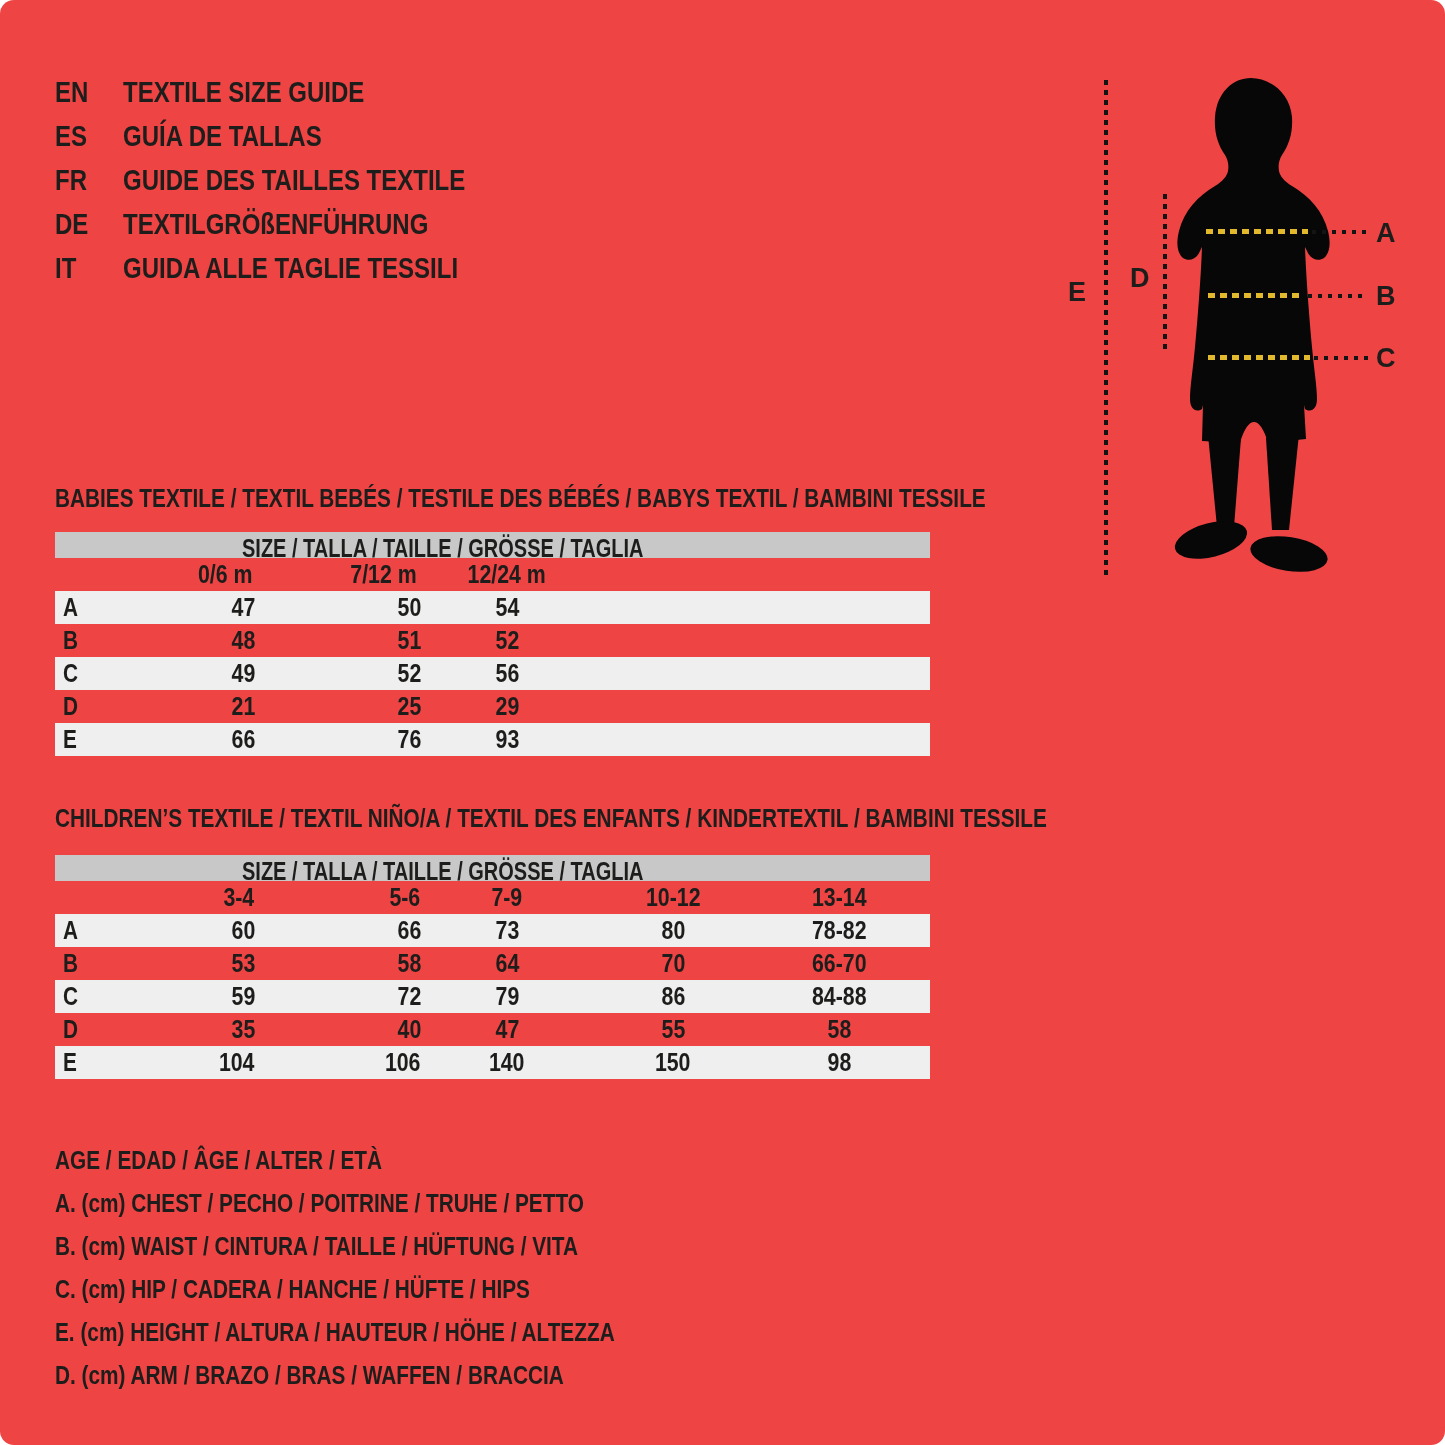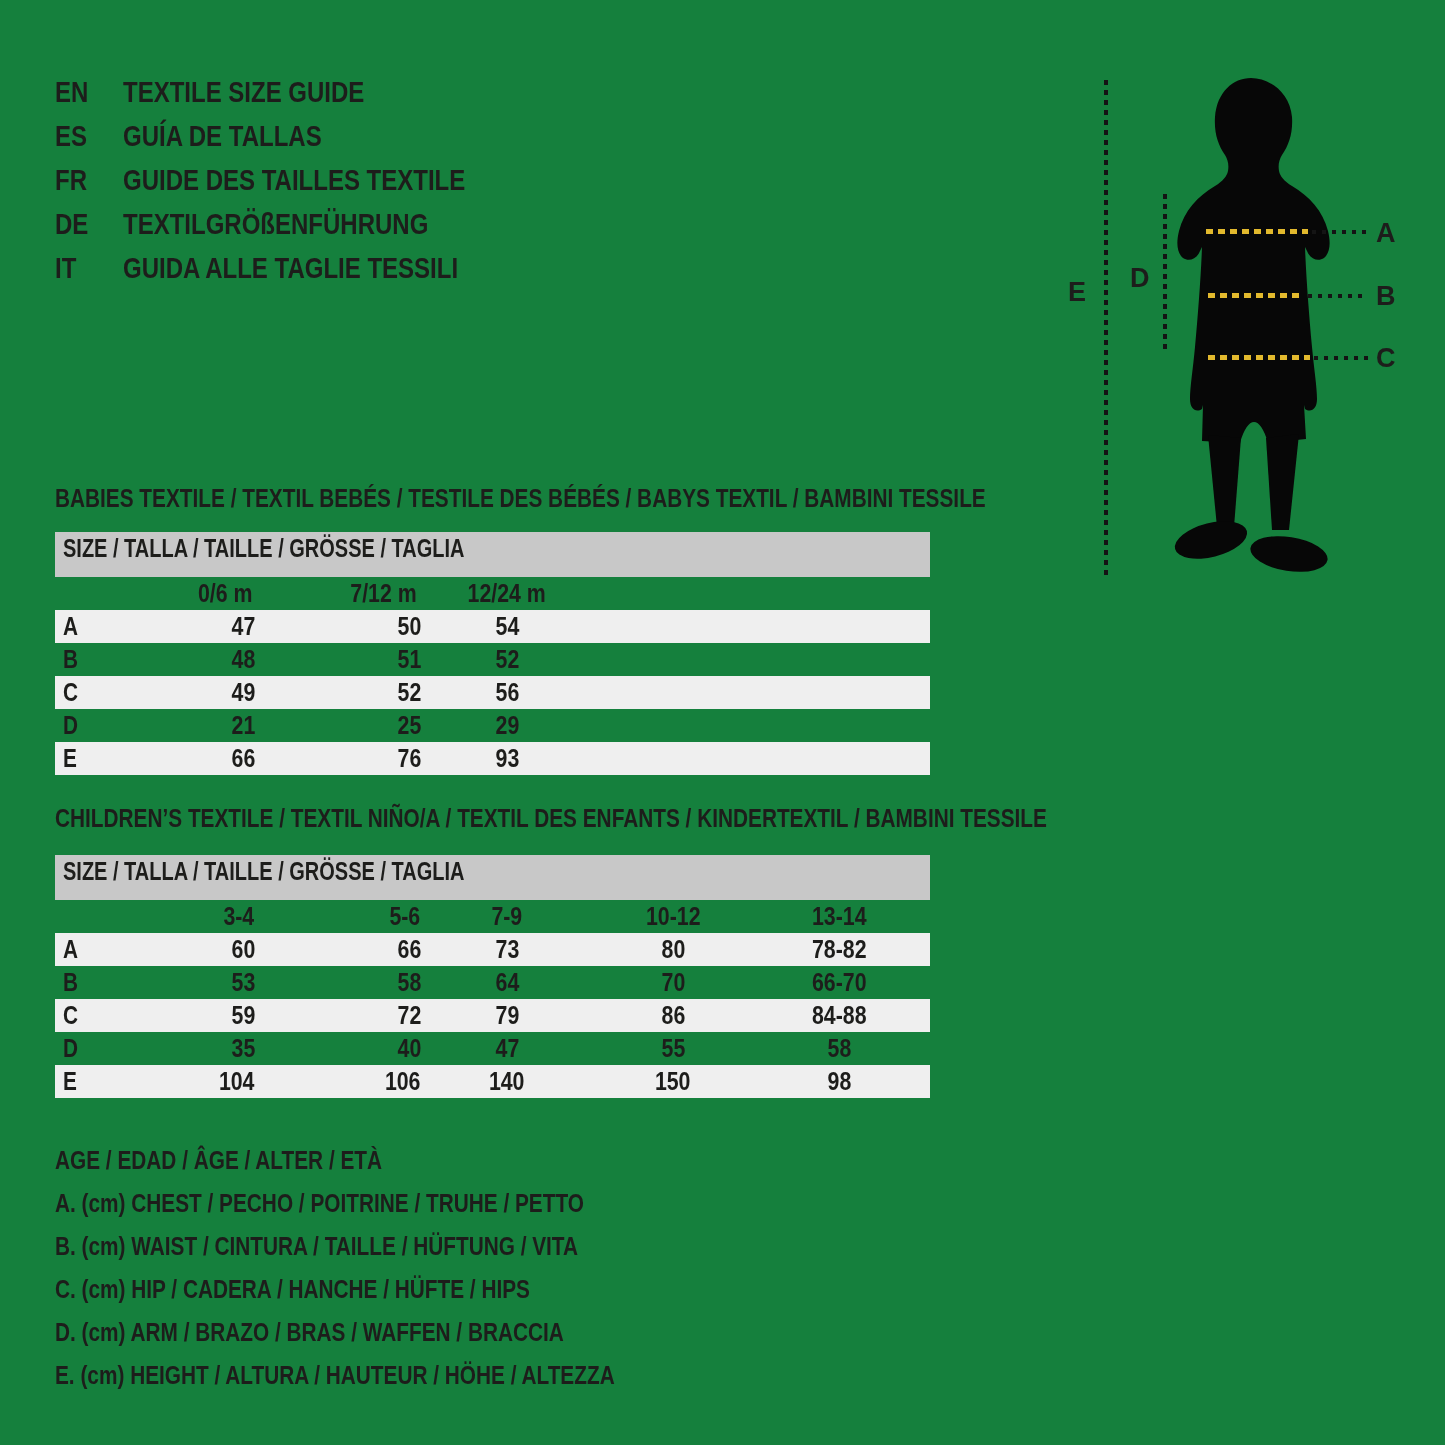--- a/index.html
+++ b/index.html
@@ -1,19 +1,19 @@
 <!DOCTYPE html>
 <html><head>
 <meta charset="utf-8">
 <style>
   html,body { margin:0; padding:0; background:#fff; }
   #sheet {
-    position:relative; width:1445px; height:1445px; background:#15803d;
+    position:relative; width:1445px; height:1445px; background:#ef4444;
     font-family:"Liberation Sans","DejaVu Sans",sans-serif;
-    font-weight:700; color:#1d1d1b; overflow:hidden;
+    font-weight:700; color:#1d1d1b; overflow:hidden;border-radius:14px;
     -webkit-font-smoothing:antialiased;
   }
   
   .cx  { display:inline-block; transform:scaleX(.8);  transform-origin:0 50%; white-space:nowrap; }
   .cxc { display:inline-block; transform:scaleX(.82); transform-origin:50% 50%; white-space:nowrap; }
 
   
   #lang { position:absolute; left:55px; top:70px; }
   .lang-row { display:grid; grid-template-columns:68px auto; height:44px; line-height:44px; font-size:30px; }
 
@@ -26,22 +26,22 @@
   .hdash-y { position:absolute; height:5px;
              background-image:repeating-linear-gradient(to right,var(--dash-yellow,#e2b92d) 0 7px,transparent 7px 12px); }
   .hdash-b { position:absolute; height:4px;
              background-image:repeating-linear-gradient(to right,#141414 0 4px,transparent 4px 10px); }
   .fig-label { position:absolute; width:34px; height:32px; line-height:32px; font-size:27px; }
   #sil { position:absolute; left:1170px; top:75px; }
 
   
   .sec-heading { position:absolute; left:55px; height:30px; line-height:30px; font-size:26px; }
   .size-table  { position:absolute; left:55px; width:875px; }
-  .size-bar { position:relative; height:45px; line-height:33px; background:var(--bar-bg,#c8c8c8);
-              padding-left:8px; font-size:25px; box-sizing:border-box; }
+  .size-bar { position:relative; height:26px; line-height:33px; background:var(--bar-bg,#c8c8c8);
+              font-size:25px; box-sizing:border-box;text-align:center; }
   .trow { position:relative; height:33px; line-height:33px; font-size:26px; }
   .trow.stripe { background:var(--stripe-bg,#efefef); }
   .rlbl { position:absolute; left:8px; top:0; }
   .cell { position:absolute; top:0; width:166px; text-align:center; }
   .col0 { left:37px;text-align:right; } .col1 { left:203px;text-align:right; } .col2 { left:369px; }
   .col3 { left:535px;text-align:center; } .col4 { left:701px; }
 
   
   #legend { position:absolute; left:55px; top:1139px; }
   .legend-line { height:43px; line-height:43px; font-size:26px;text-decoration:underline; }
@@ -210,17 +210,17 @@
       <span class="cell col3"><span class="cxc">150</span></span>
       <span class="cell col4"><span class="cxc">98</span></span>
     </div>
   </div>
 
   <div id="legend">
     <div class="legend-line"><span class="cx">AGE / EDAD / ÂGE / ALTER / ETÀ</span></div>
     <div class="legend-line"><span class="cx">A. (cm) CHEST / PECHO / POITRINE / TRUHE / PETTO</span></div>
     <div class="legend-line"><span class="cx">B. (cm) WAIST / CINTURA / TAILLE / HÜFTUNG / VITA</span></div>
     <div class="legend-line"><span class="cx">C. (cm) HIP / CADERA / HANCHE / HÜFTE / HIPS</span></div>
+    <div class="legend-line"><span class="cx">E. (cm) HEIGHT / ALTURA / HAUTEUR / HÖHE / ALTEZZA</span></div>
     <div class="legend-line"><span class="cx">D. (cm) ARM / BRAZO / BRAS / WAFFEN / BRACCIA</span></div>
-    <div class="legend-line"><span class="cx">E. (cm) HEIGHT / ALTURA / HAUTEUR / HÖHE / ALTEZZA</span></div>
   </div>
 
 </div>
 
 </body></html>

